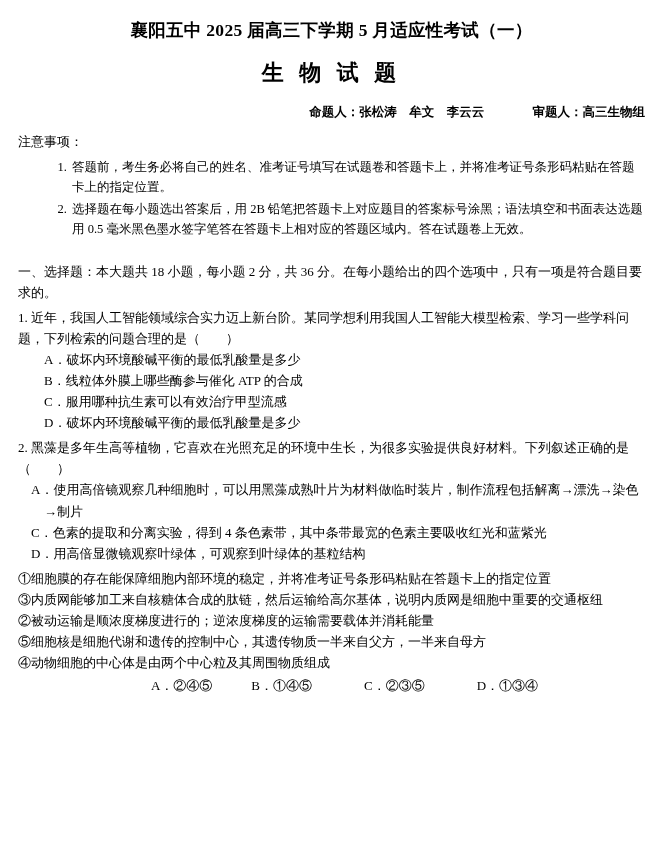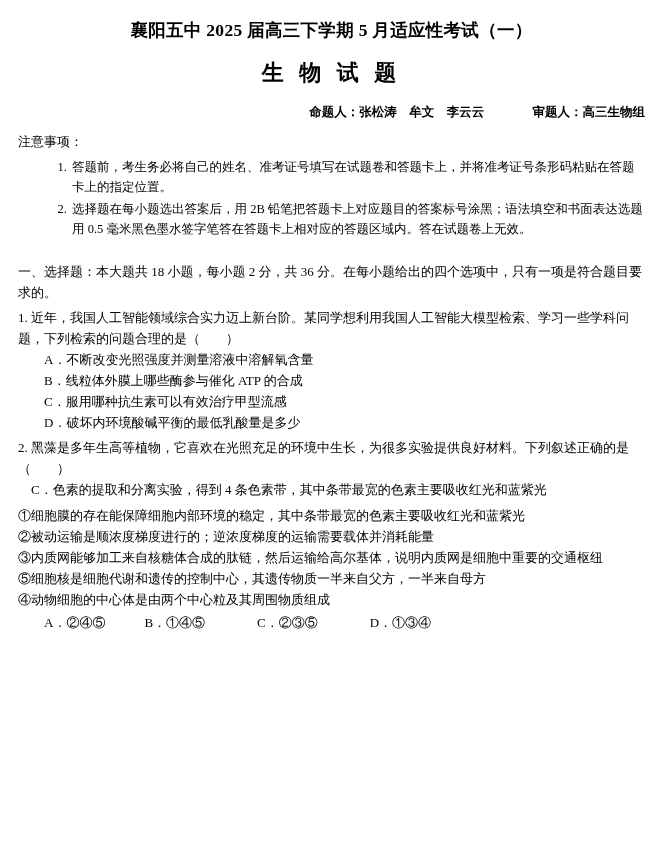--- a/index.html
+++ b/index.html
@@ -89,20 +89,21 @@
   .flow {
     font-size: 13px;
     line-height: 1.62;
   }
   .ans-row {
     font-size: 13px;
     line-height: 1.62;
     padding-left: 26px;
     margin-top: 2px;
     white-space: pre;
+    text-align: center;
   }
 </style>
 </head>
 <body>
 
 <div class="page">
 
   <div class="doc-title">襄阳五中 2025 届高三下学期 5 月适应性考试（一）</div>
 
   <div class="subject-title">生 物 试 题</div>
@@ -119,36 +120,38 @@
     <li>选择题在每小题选出答案后，用 2B 铅笔把答题卡上对应题目的答案标号涂黑；语法填空和书面表达选题用 0.5 毫米黑色墨水签字笔答在答题卡上相对应的答题区域内。答在试题卷上无效。</li>
   </ol>
 
   <div class="section-head">一、选择题：本大题共 18 小题，每小题 2 分，共 36 分。在每小题给出的四个选项中，只有一项是符合题目要求的。</div>
 
   <div class="q">
     <div class="q-body">
       <span>1.</span>
       <span>近年，我国人工智能领域综合实力迈上新台阶。某同学想利用我国人工智能大模型检索、学习一些学科问题，下列检索的问题合理的是（　　）</span>
     </div>
-    <div class="opt">A．不断改变光照强度并测量溶液中溶解氧含量</div>
+    <div class="opt">A．破坏内环境酸碱平衡的最低乳酸量是多少</div>
     <div class="opt">B．线粒体外膜上哪些酶参与催化 ATP 的合成</div>
     <div class="opt">C．服用哪种抗生素可以有效治疗甲型流感</div>
     <div class="opt">D．破坏内环境酸碱平衡的最低乳酸量是多少</div>
   </div>
 
   <div class="q">
     <div class="q-body">
       <span>2.</span>
       <span>黑藻是多年生高等植物，它喜欢在光照充足的环境中生长，为很多实验提供良好材料。下列叙述正确的是（　　）</span>
     </div>
+    <div class="opt-hang">A．使用高倍镜观察几种细胞时，可以用黑藻成熟叶片为材料做临时装片，制作流程包括解离→漂洗→染色→制片</div>
     <div class="opt-hang">C．色素的提取和分离实验，得到 4 条色素带，其中条带最宽的色素主要吸收红光和蓝紫光</div>
+    <div class="opt-hang">D．用高倍显微镜观察叶绿体，可观察到叶绿体的基粒结构</div>
   </div>
 
   <div class="q">
-    <div class="flow">①细胞膜的存在能保障细胞内部环境的稳定，其中条带最宽的色素主要吸收红光和蓝紫光</div>
+    <div class="flow">①细胞膜的存在能保障细胞内部环境的稳定，并将准考证号条形码粘贴在答题卡上的指定位置</div>
+    <div class="flow">③内质网能够加工来自核糖体合成的肽链，然后运输给高尔基体，说明内质网是细胞中重要的交通枢纽</div>
     <div class="flow">②被动运输是顺浓度梯度进行的；逆浓度梯度的运输需要载体并消耗能量</div>
-    <div class="flow">③内质网能够加工来自核糖体合成的肽链，然后运输给高尔基体，说明内质网是细胞中重要的交通枢纽</div>
     <div class="flow">⑤细胞核是细胞代谢和遗传的控制中心，其遗传物质一半来自父方，一半来自母方</div>
     <div class="flow">④动物细胞的中心体是由两个中心粒及其周围物质组成</div>
     <div class="ans-row">A．②④⑤　　　B．①④⑤　　　　C．②③⑤　　　　D．①③④</div>
   </div>
 
 </div>
 
 </body></html>

